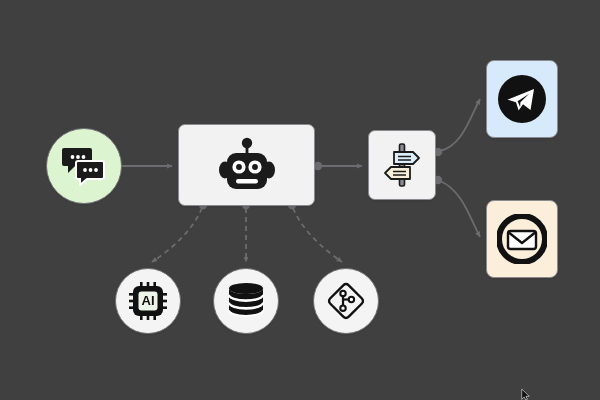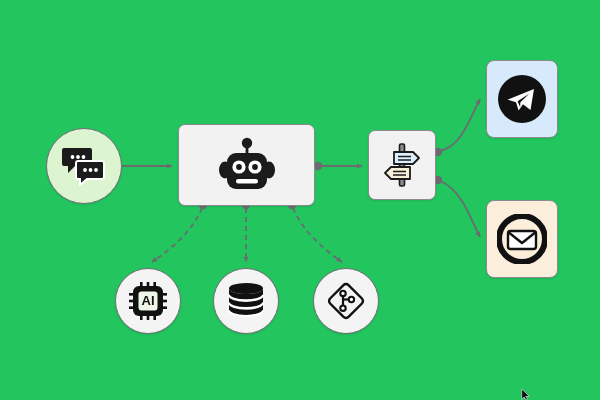--- a/index.html
+++ b/index.html
@@ -10,21 +10,21 @@
   body {
     width: 600px;
     height: 400px;
     overflow: hidden;
     font-family: "Liberation Sans", sans-serif;
   }
   #canvas {
     position: relative;
     width: 600px;
     height: 400px;
-    background: #22c55e;
+    background: #404040;
   }
   #edge-layer {
     position: absolute;
     inset: 0;
     width: 600px;
     height: 400px;
   }
   .node {
     position: absolute;
     box-sizing: border-box;

